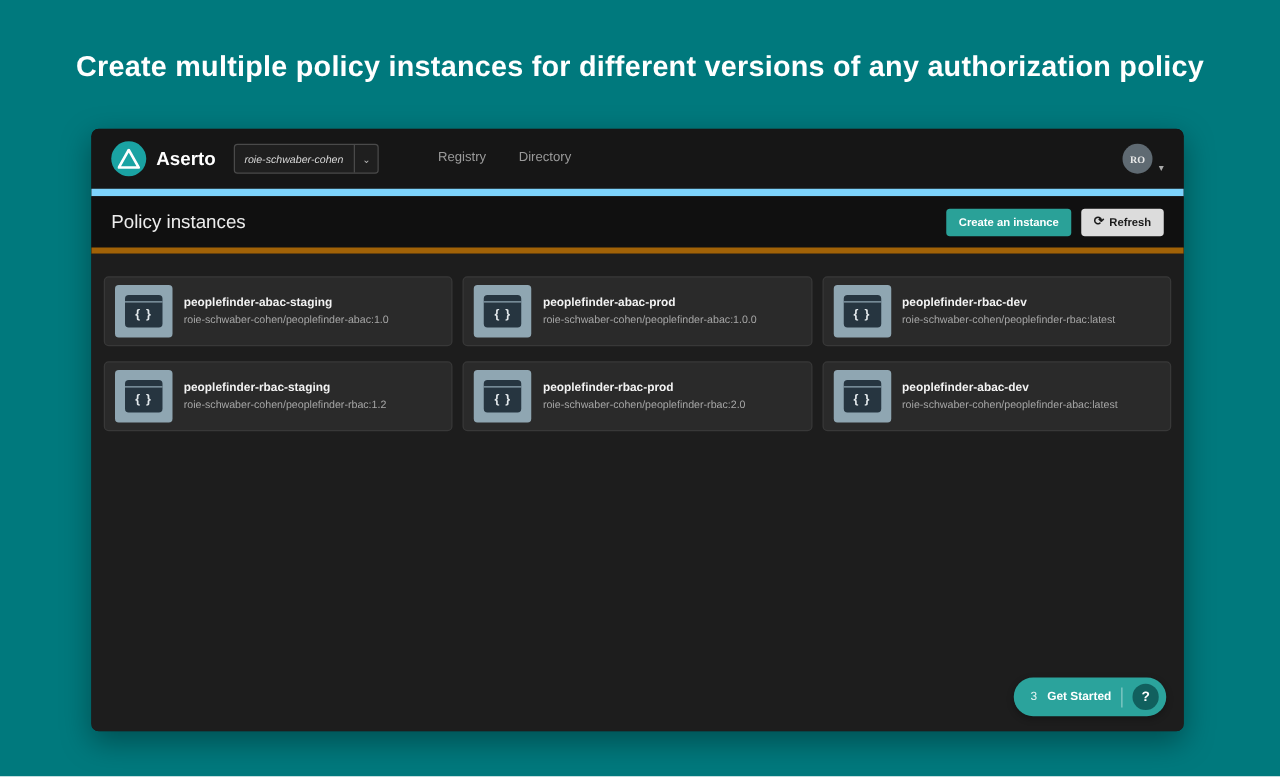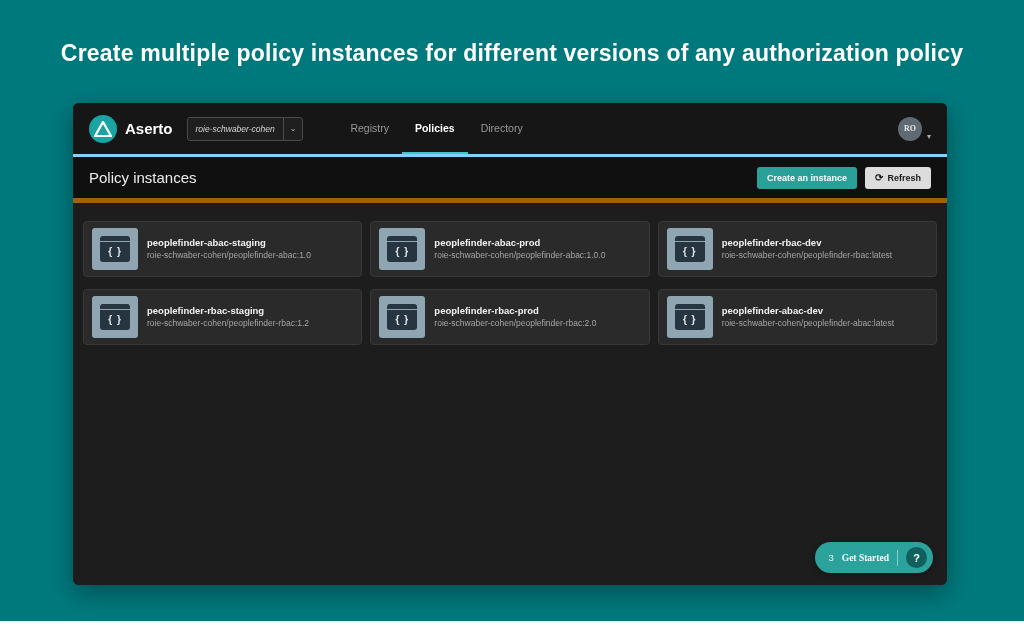--- a/index.html
+++ b/index.html
@@ -20,21 +20,21 @@
   .app-window {
     position:absolute; left:73px; top:103px; width:874px; height:482px;
     background:#1d1d1d; border-radius:6px; overflow:hidden;
     box-shadow:0 8px 24px rgba(0,0,0,0.35);
     display:flex; flex-direction:column;
   }
 
   
   .navbar {
     height:54px; background:#161616; display:flex; align-items:center;
-    padding:0 16px; flex-shrink:0; border-bottom:3px solid #7dd3fc;
+    padding:0 16px; flex-shrink:0; border-bottom:6px solid #7dd3fc;
   }
   .logo {
     width:28px; height:28px; border-radius:50%;
     background:#1aa3a3; display:flex; align-items:center; justify-content:center;
     flex-shrink:0;
   }
   .logo svg { display:block; }
   .brand { color:#ffffff; font-weight:700; font-size:15px; margin-left:8px; }
   .org-select {
     margin-left:14px; height:24px; background:#1f1f1f; border:1px solid #4a4a4a;
@@ -103,21 +103,21 @@
   .card-subtitle { color:#a6a6a6; font-size:8.5px; line-height:1.35; word-break:break-word; }
 
   
   .help-pill {
     position:absolute; right:14px; bottom:12px; height:31px;
     background:#2ba39c; border-radius:17px; display:flex; align-items:center;
     padding:0 6px 0 13px; gap:8px; cursor:pointer;
     box-shadow:0 2px 6px rgba(0,0,0,0.3);
   }
   .help-count { color:#dff3f1; font-size:9.5px; }
-  .help-label { color:#ffffff; font-size:9.5px; font-weight:700;font-family:Liberation Serif, serif; }
+  .help-label { color:#ffffff; font-size:9.5px; font-weight:700; }
   .help-divider { width:1px; height:16px; background:rgba(255,255,255,0.45); }
   .help-qbadge {
     width:21px; height:21px; border-radius:50%; background:#11605e;
     color:#ffffff; font-size:11px; font-weight:700;
     display:flex; align-items:center; justify-content:center;
   }
 </style>
 </head>
 <body>
 
@@ -133,21 +133,20 @@
     </div>
     <div class="brand">Aserto</div>
 
     <div class="org-select">
       <span class="org-value">roie-schwaber-cohen</span>
       <span class="org-caret">⌄</span>
     </div>
 
     <div class="nav-items">
       <div class="nav-item">Registry</div>
-      <div class="nav-item active">Policies</div>
       <div class="nav-item">Directory</div>
     </div>
 
     <div class="nav-right">
       <div class="avatar">RO</div>
       <span class="avatar-caret">▾</span>
     </div>
   </div>
 
   <div class="page-header">

